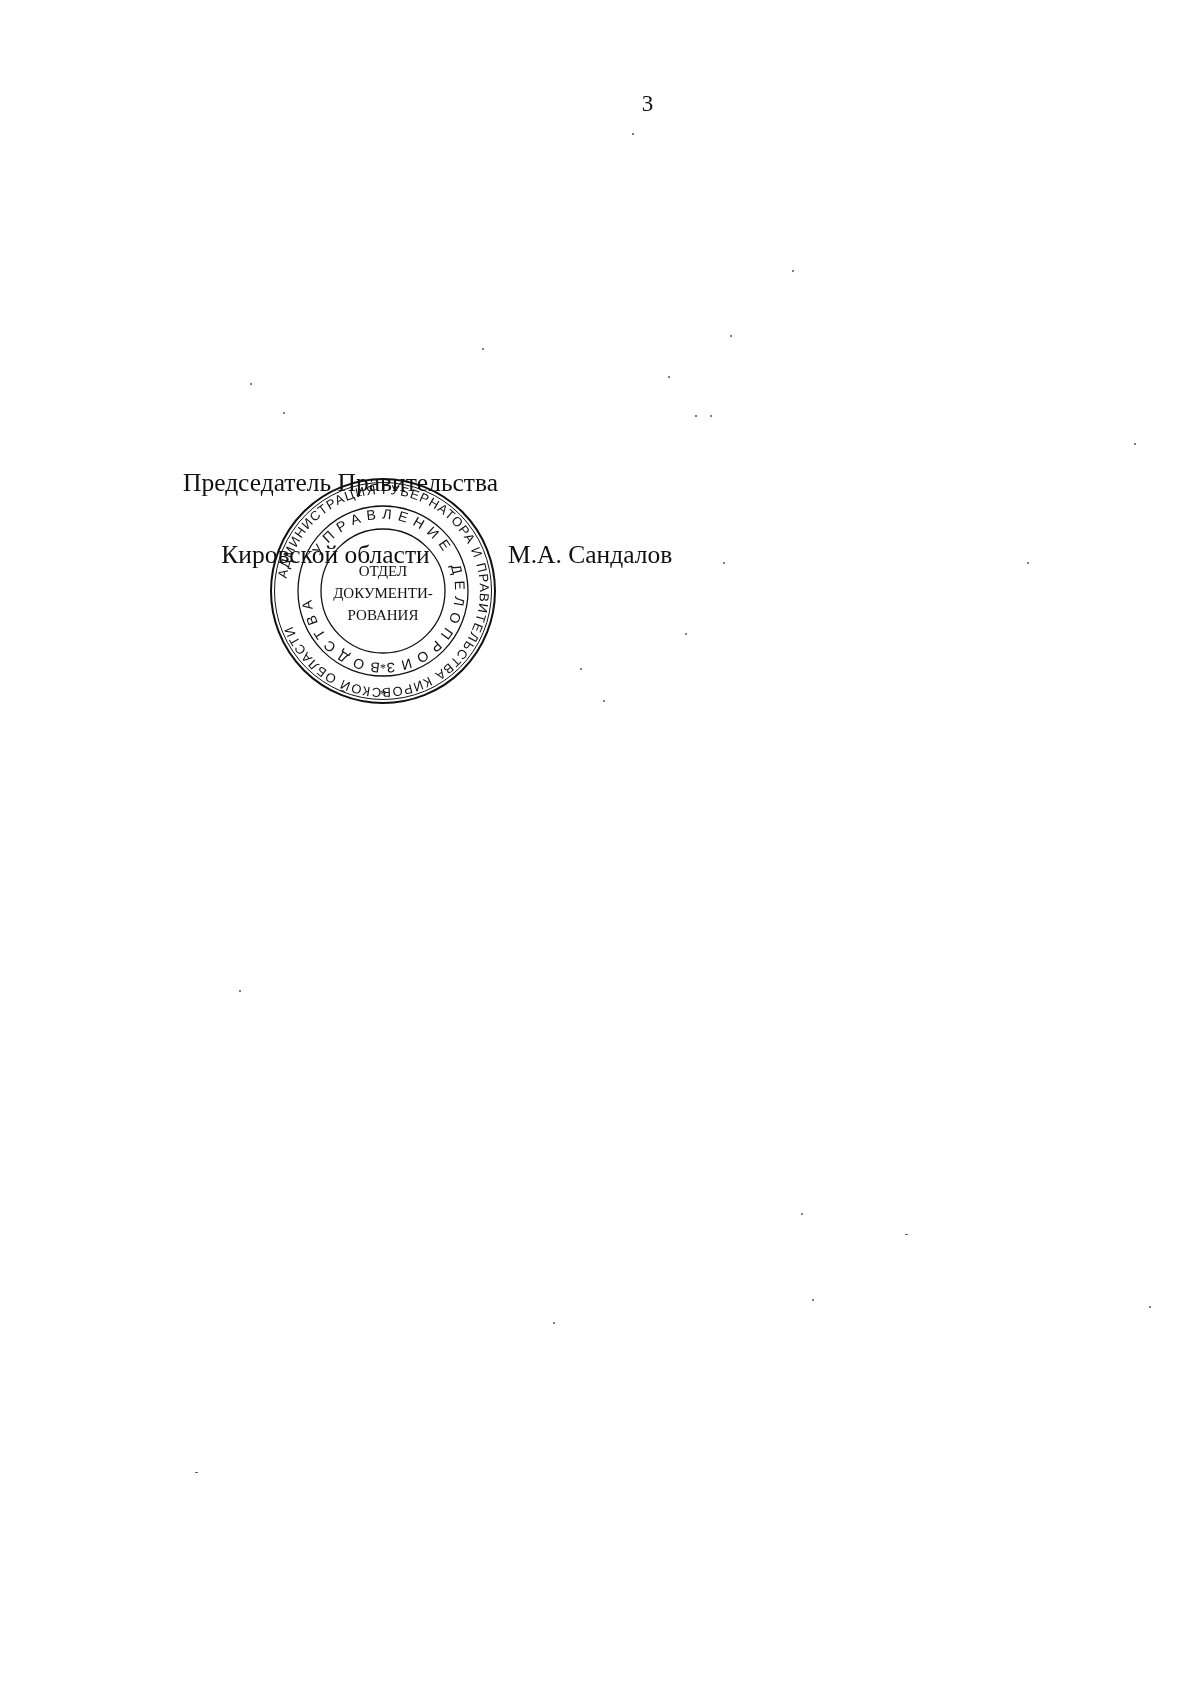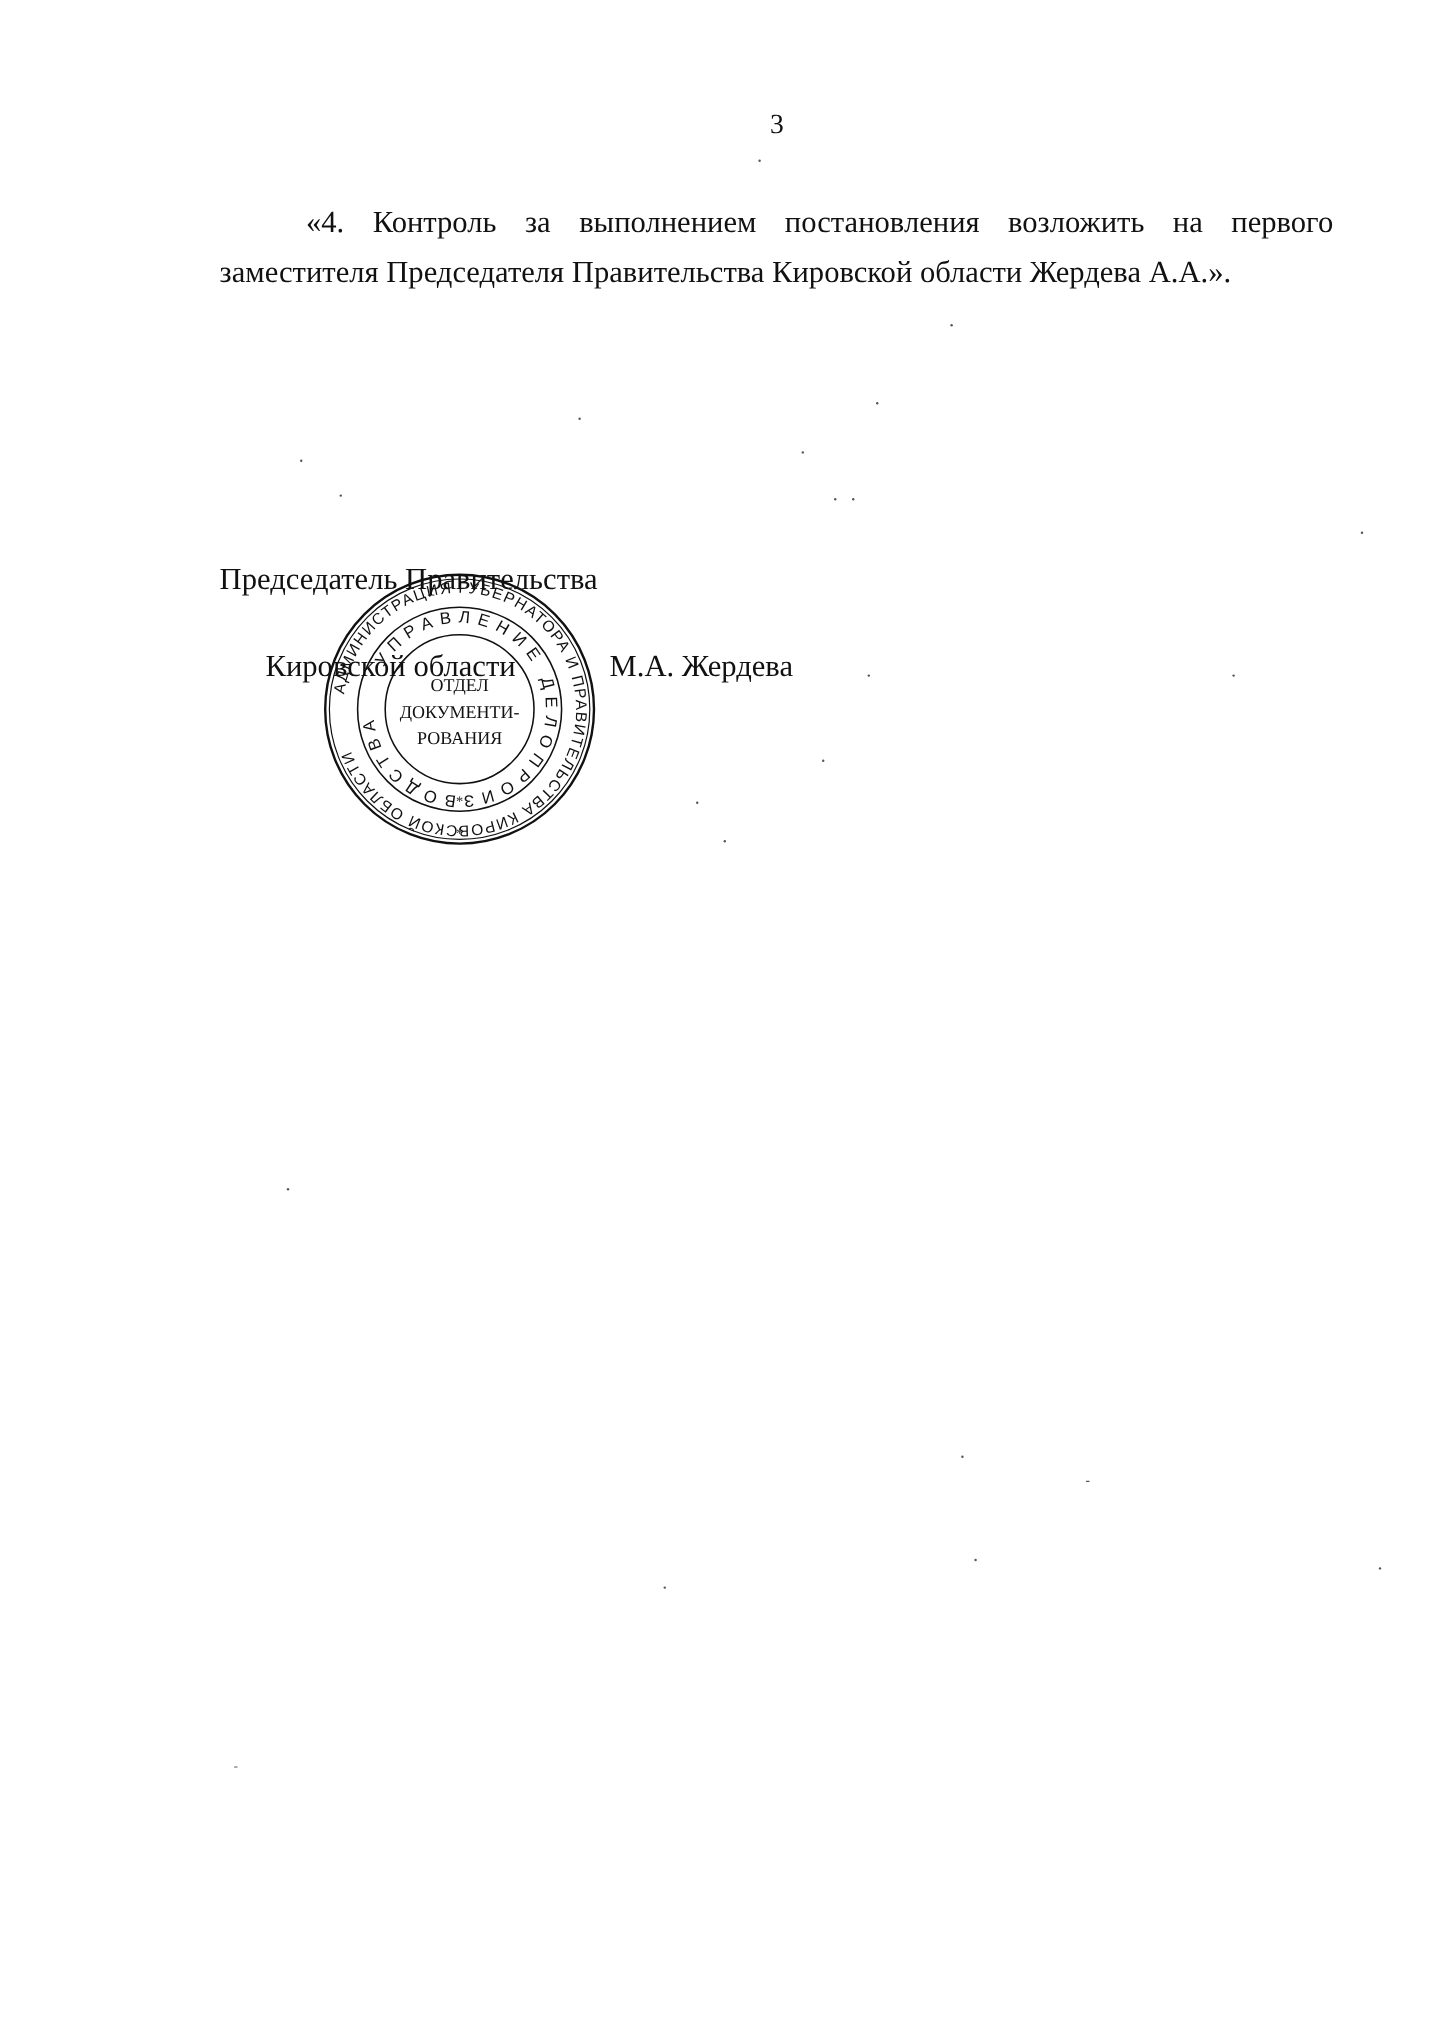--- a/index.html
+++ b/index.html
@@ -70,27 +70,26 @@
     }
   </style>
 </head>
 <body>
 
 <div class="page">
 
   <div class="page-number">3</div>
 
   <div class="body-text">
-    <p class="para last-line-left">«4. Контроль за выполнением постановления возложить на первого заместителя Председателя Правительства Кировской области Жердева А.А.».</p>
   </div>
 
   <div class="signature">
     <span class="sig-line">Председатель Правительства</span>
     <span class="sig-line">
-      <span>Кировской области</span><span class="name">М.А. Жердева</span>
+      <span>Кировской области</span><span class="name">М.А. Сандалов</span>
     </span>
   </div>
 
   <div class="stamp">
     <svg viewBox="0 0 230 230" xmlns="http://www.w3.org/2000/svg">
       <defs>
         <path id="outerPath" d="M 115,115 m -97,0 a 97,97 0 1,1 194,0 a 97,97 0 1,1 -194,0"></path>
         <path id="innerPath" d="M 115,115 m -72,0 a 72,72 0 1,1 144,0 a 72,72 0 1,1 -144,0"></path>
       </defs>
       <circle cx="115" cy="115" r="112" fill="none" stroke="#111" stroke-width="2"></circle>

